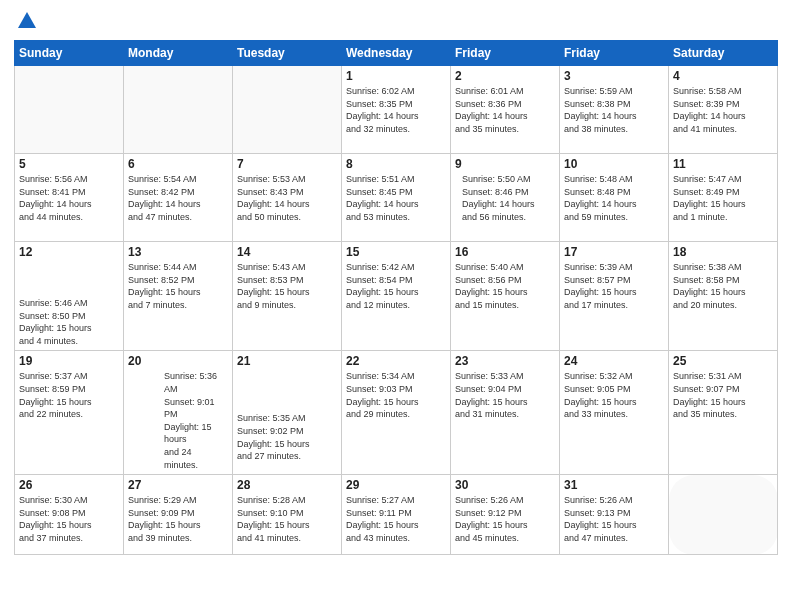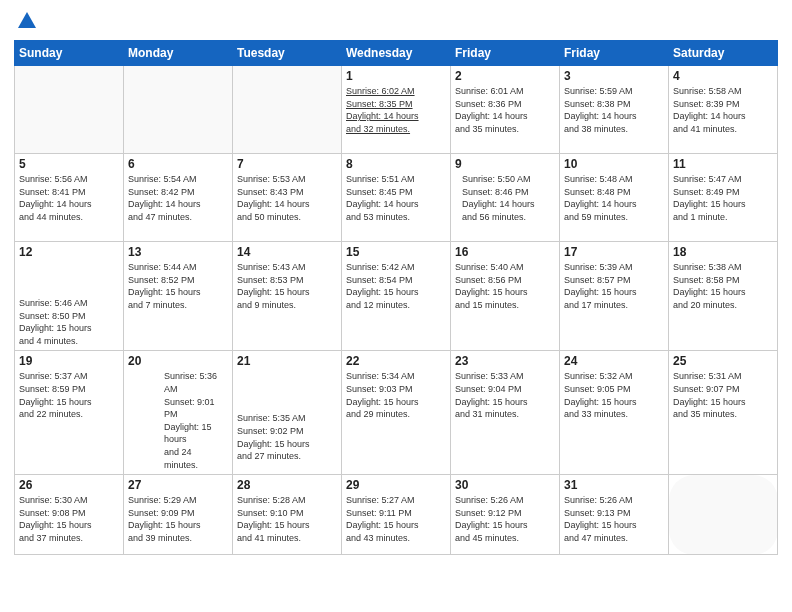--- a/index.html
+++ b/index.html
@@ -136,21 +136,21 @@
           <th>Saturday</th>
         </tr>
     </thead>
     <tbody id="calendar-body">
     <tr>
           <td class="empty-cell"></td>
           <td class="empty-cell"></td>
           <td class="empty-cell"></td>
           <td>
             <span class="day-num">1</span>
-            <div class="day-info" style="white-space: pre-line; text-decoration: underline;">Sunrise: 6:02 AM
+            <div class="day-info" style="white-space: pre-line;">Sunrise: 6:02 AM
 Sunset: 8:35 PM
 Daylight: 14 hours
 and 32 minutes.</div>
           </td>
           <td>
             <span class="day-num">2</span>
             <div class="day-info" style="white-space: pre-line;">Sunrise: 6:01 AM
 Sunset: 8:36 PM
 Daylight: 14 hours
 and 35 minutes.</div>

